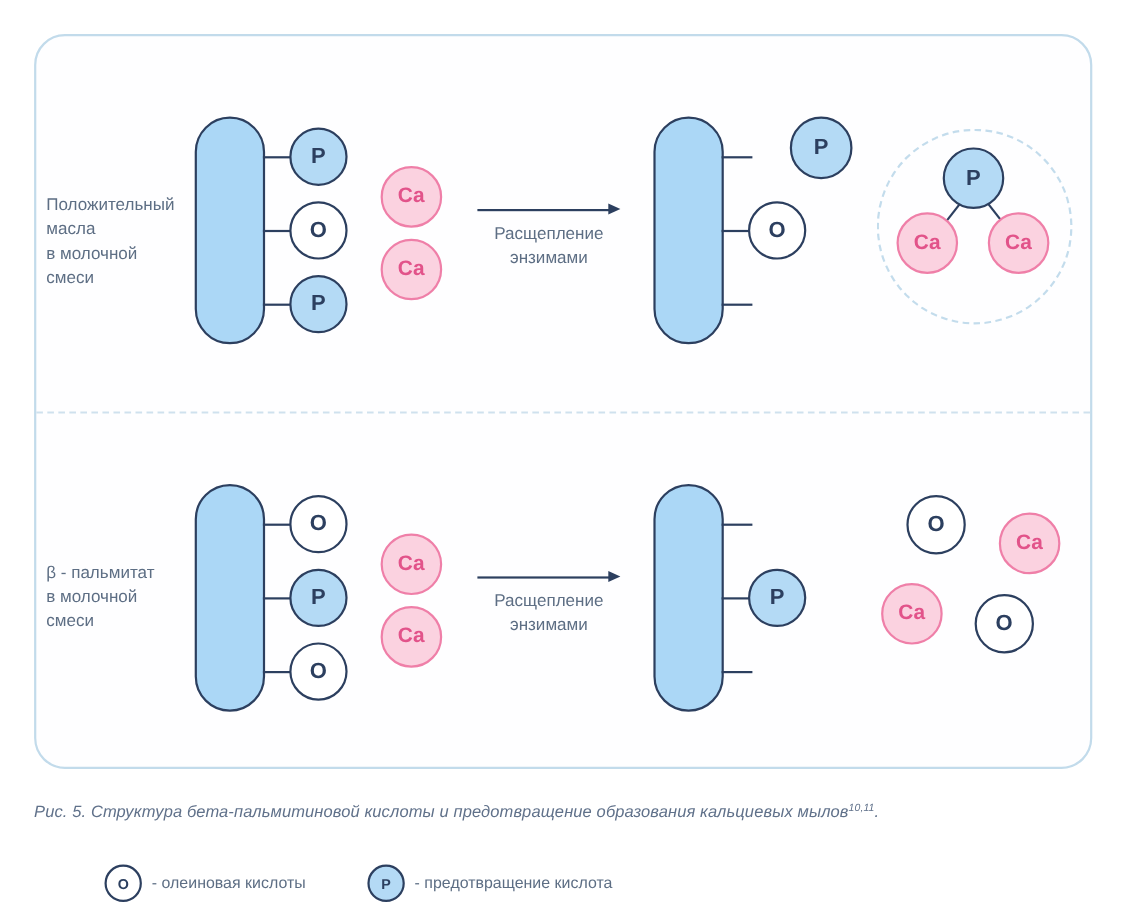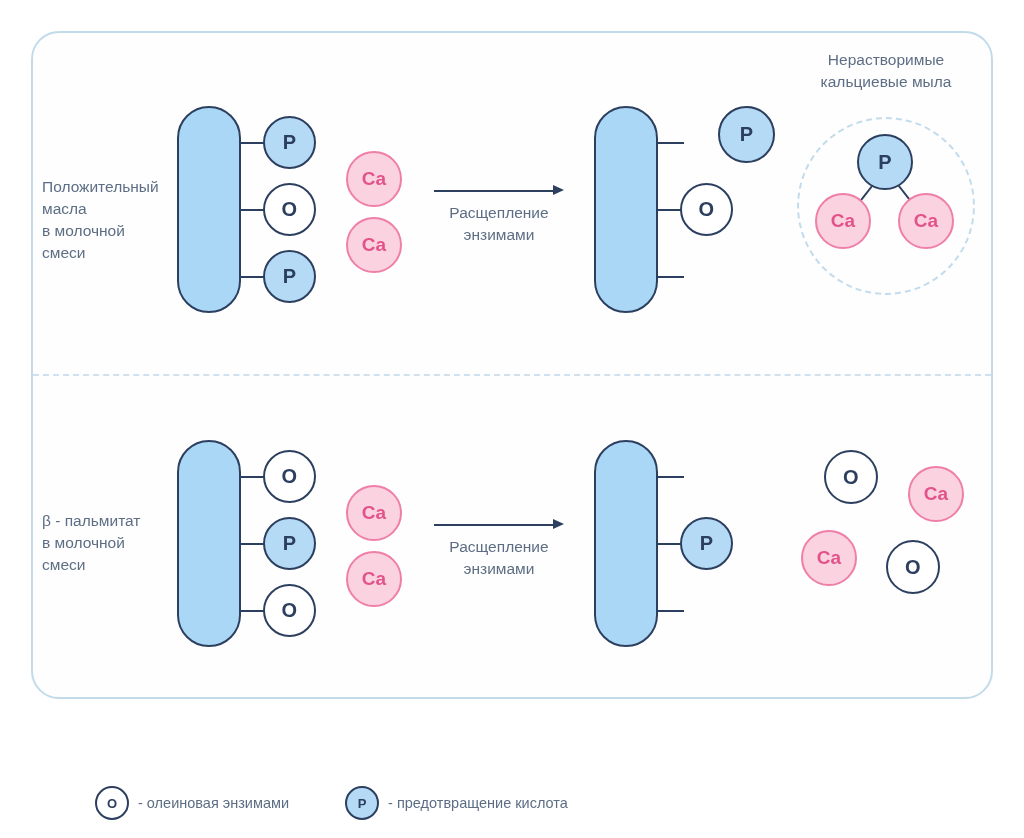--- a/index.html
+++ b/index.html
@@ -199,22 +199,20 @@
 энзимами</div>
 
   <div class="backbone" style="left:594px; top:106px; width:64px; height:207px;"></div>
   <div class="bond" style="left:656px; top:142px; width:28px;"></div>
   <div class="bond" style="left:656px; top:209px; width:26px;"></div>
   <div class="bond" style="left:656px; top:276px; width:28px;"></div>
 
   <div class="atom o" style="left:680px; top:183px; width:53px; height:53px; font-size:20px;">O</div>
   <div class="atom p" style="left:718px; top:106px; width:57px; height:57px; font-size:20px;">P</div>
 
-  <div class="label center" style="left:780px; top:49px; width:212px;">Нерастворимые
-кальциевые мыла</div>
 
   <div class="soap-ring" style="left:797px; top:117px; width:178px; height:178px;"></div>
 
   <div class="soap-bond" style="left:876px; top:180px; width:30px; transform:rotate(128deg);"></div>
   <div class="soap-bond" style="left:895px; top:180px; width:30px; transform:rotate(52deg);"></div>
 
   <div class="atom p" style="left:857px; top:134px; width:56px; height:56px; font-size:20px;">P</div>
   <div class="atom ca" style="left:815px; top:193px; width:56px; height:56px; font-size:19px;">Ca</div>
   <div class="atom ca" style="left:898px; top:193px; width:56px; height:56px; font-size:19px;">Ca</div>
 
@@ -248,25 +246,28 @@
   <div class="bond" style="left:656px; top:610px; width:28px;"></div>
 
   <div class="atom p" style="left:680px; top:517px; width:53px; height:53px; font-size:20px;">P</div>
 
   <div class="atom o" style="left:824px; top:450px; width:54px; height:54px; font-size:20px;">O</div>
   <div class="atom ca" style="left:908px; top:466px; width:56px; height:56px; font-size:19px;">Ca</div>
   <div class="atom ca" style="left:801px; top:530px; width:56px; height:56px; font-size:19px;">Ca</div>
   <div class="atom o" style="left:886px; top:540px; width:54px; height:54px; font-size:20px;">O</div>
 
 
+  <div class="caption">
+    <span>Рис. 5. Структура бета-пальмитиновой кислоты и предотвращение образования кальциевых мылов</span><sup>10,11</sup><span>.</span>
+  </div>
 
   <div class="legend">
     <div class="legend-group">
       <span class="legend-chip o">O</span>
-      <span class="legend-text">- олеиновая энзимами</span>
+      <span class="legend-text">- олеиновая кислоты</span>
     </div>
     <span class="legend-spacer"></span>
     <div class="legend-group">
       <span class="legend-chip p">P</span>
       <span class="legend-text">- предотвращение кислота</span>
     </div>
   </div>
 
 </div>
 

